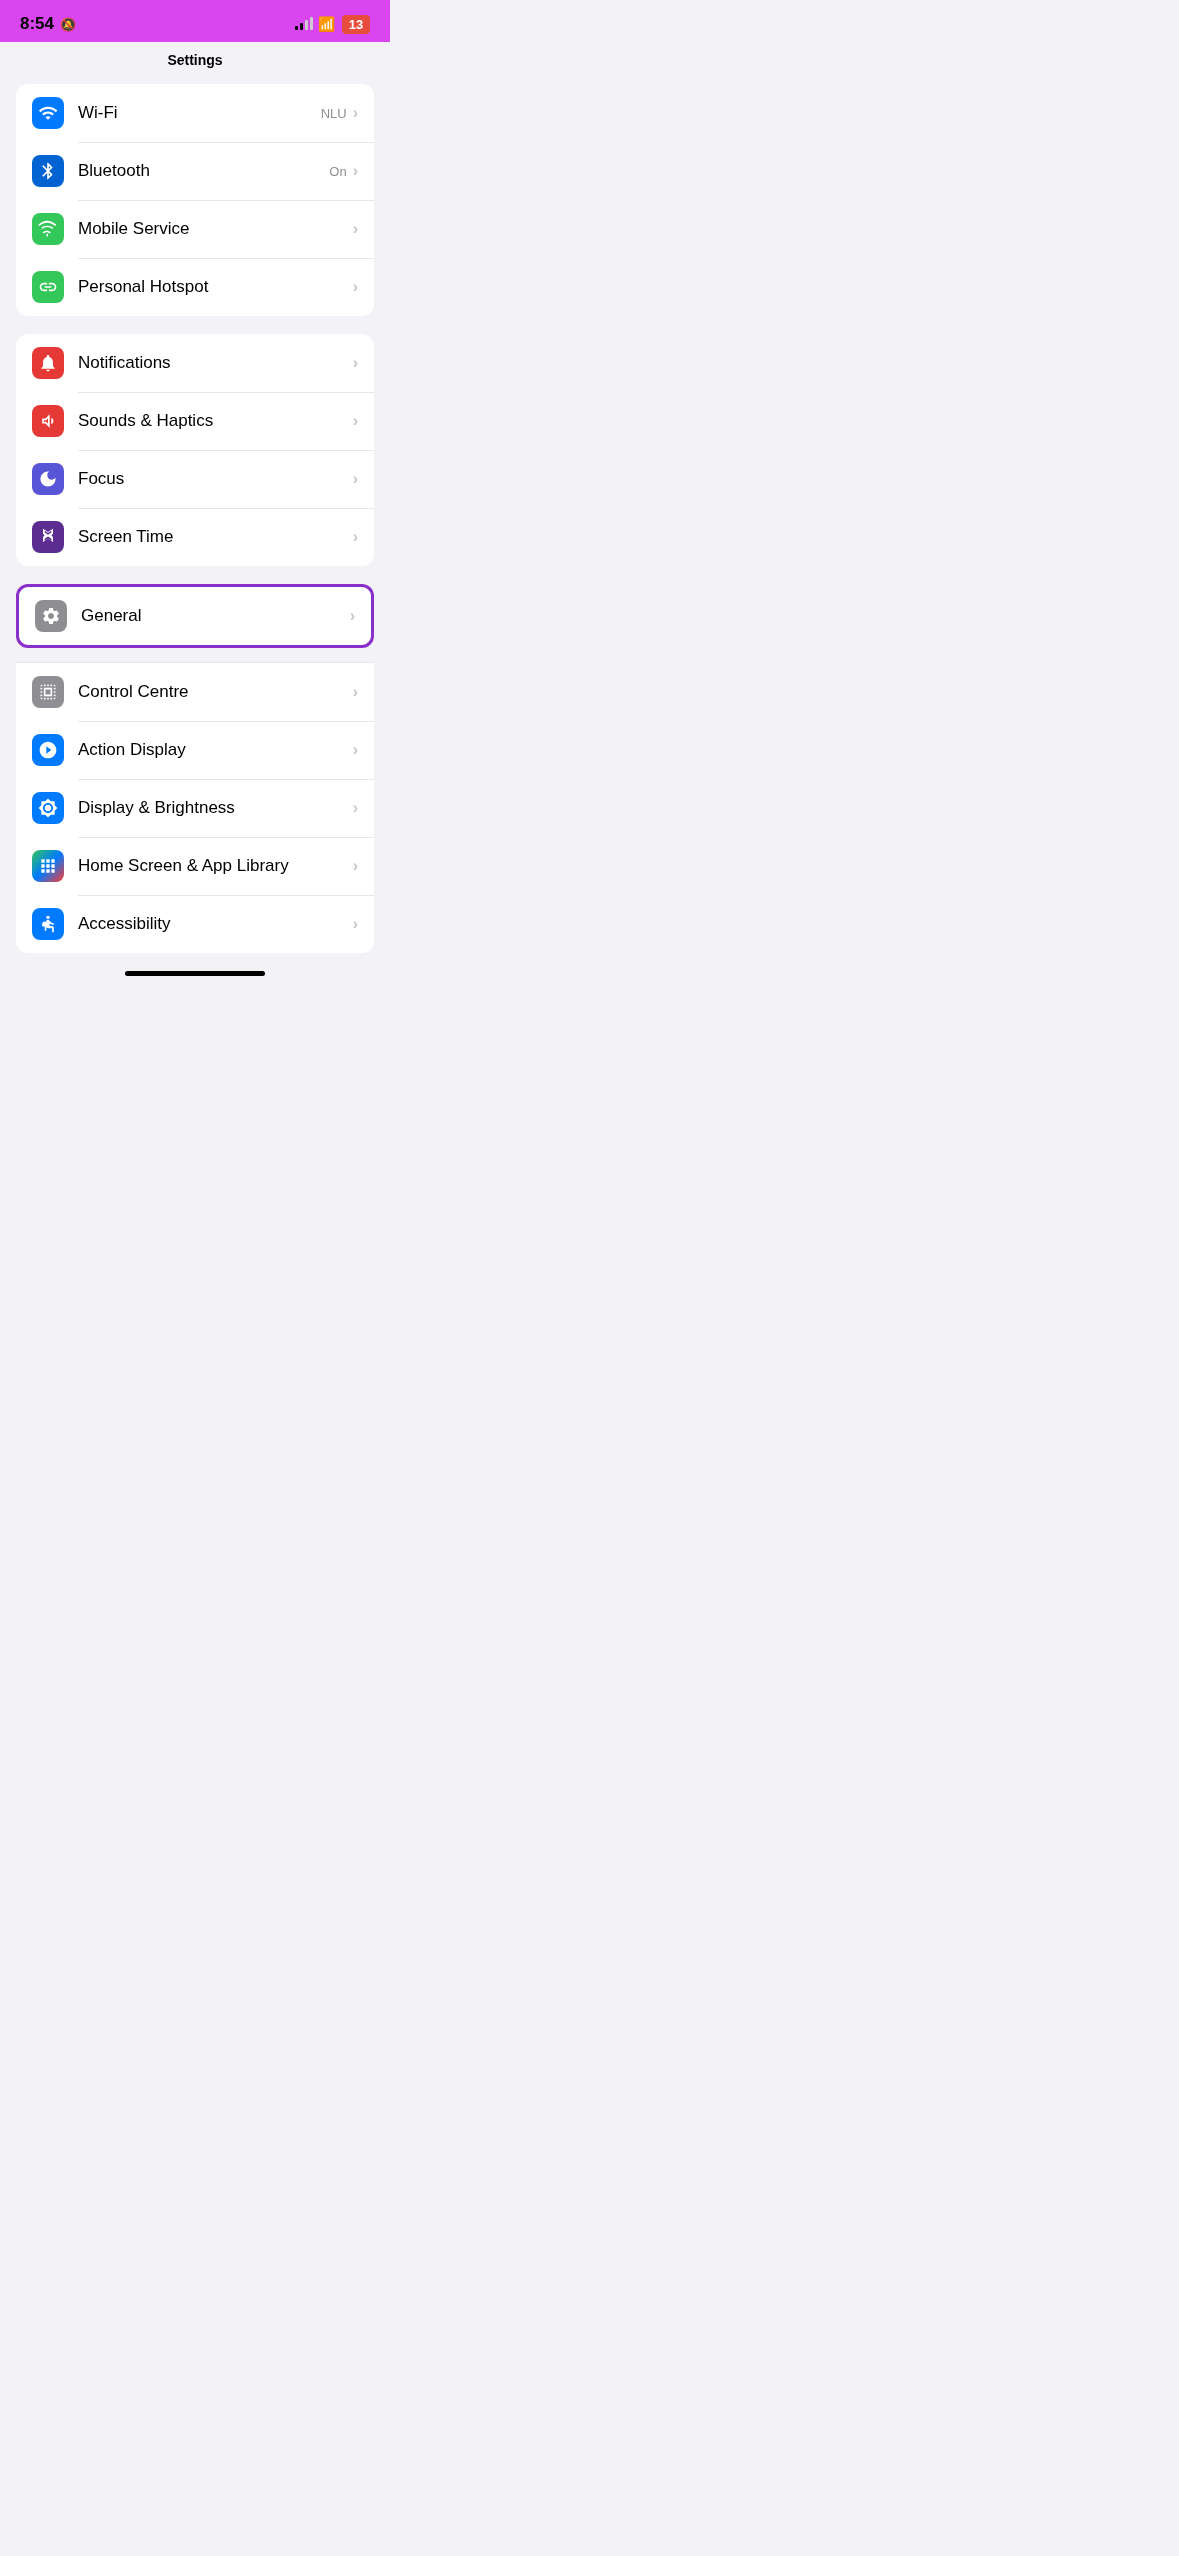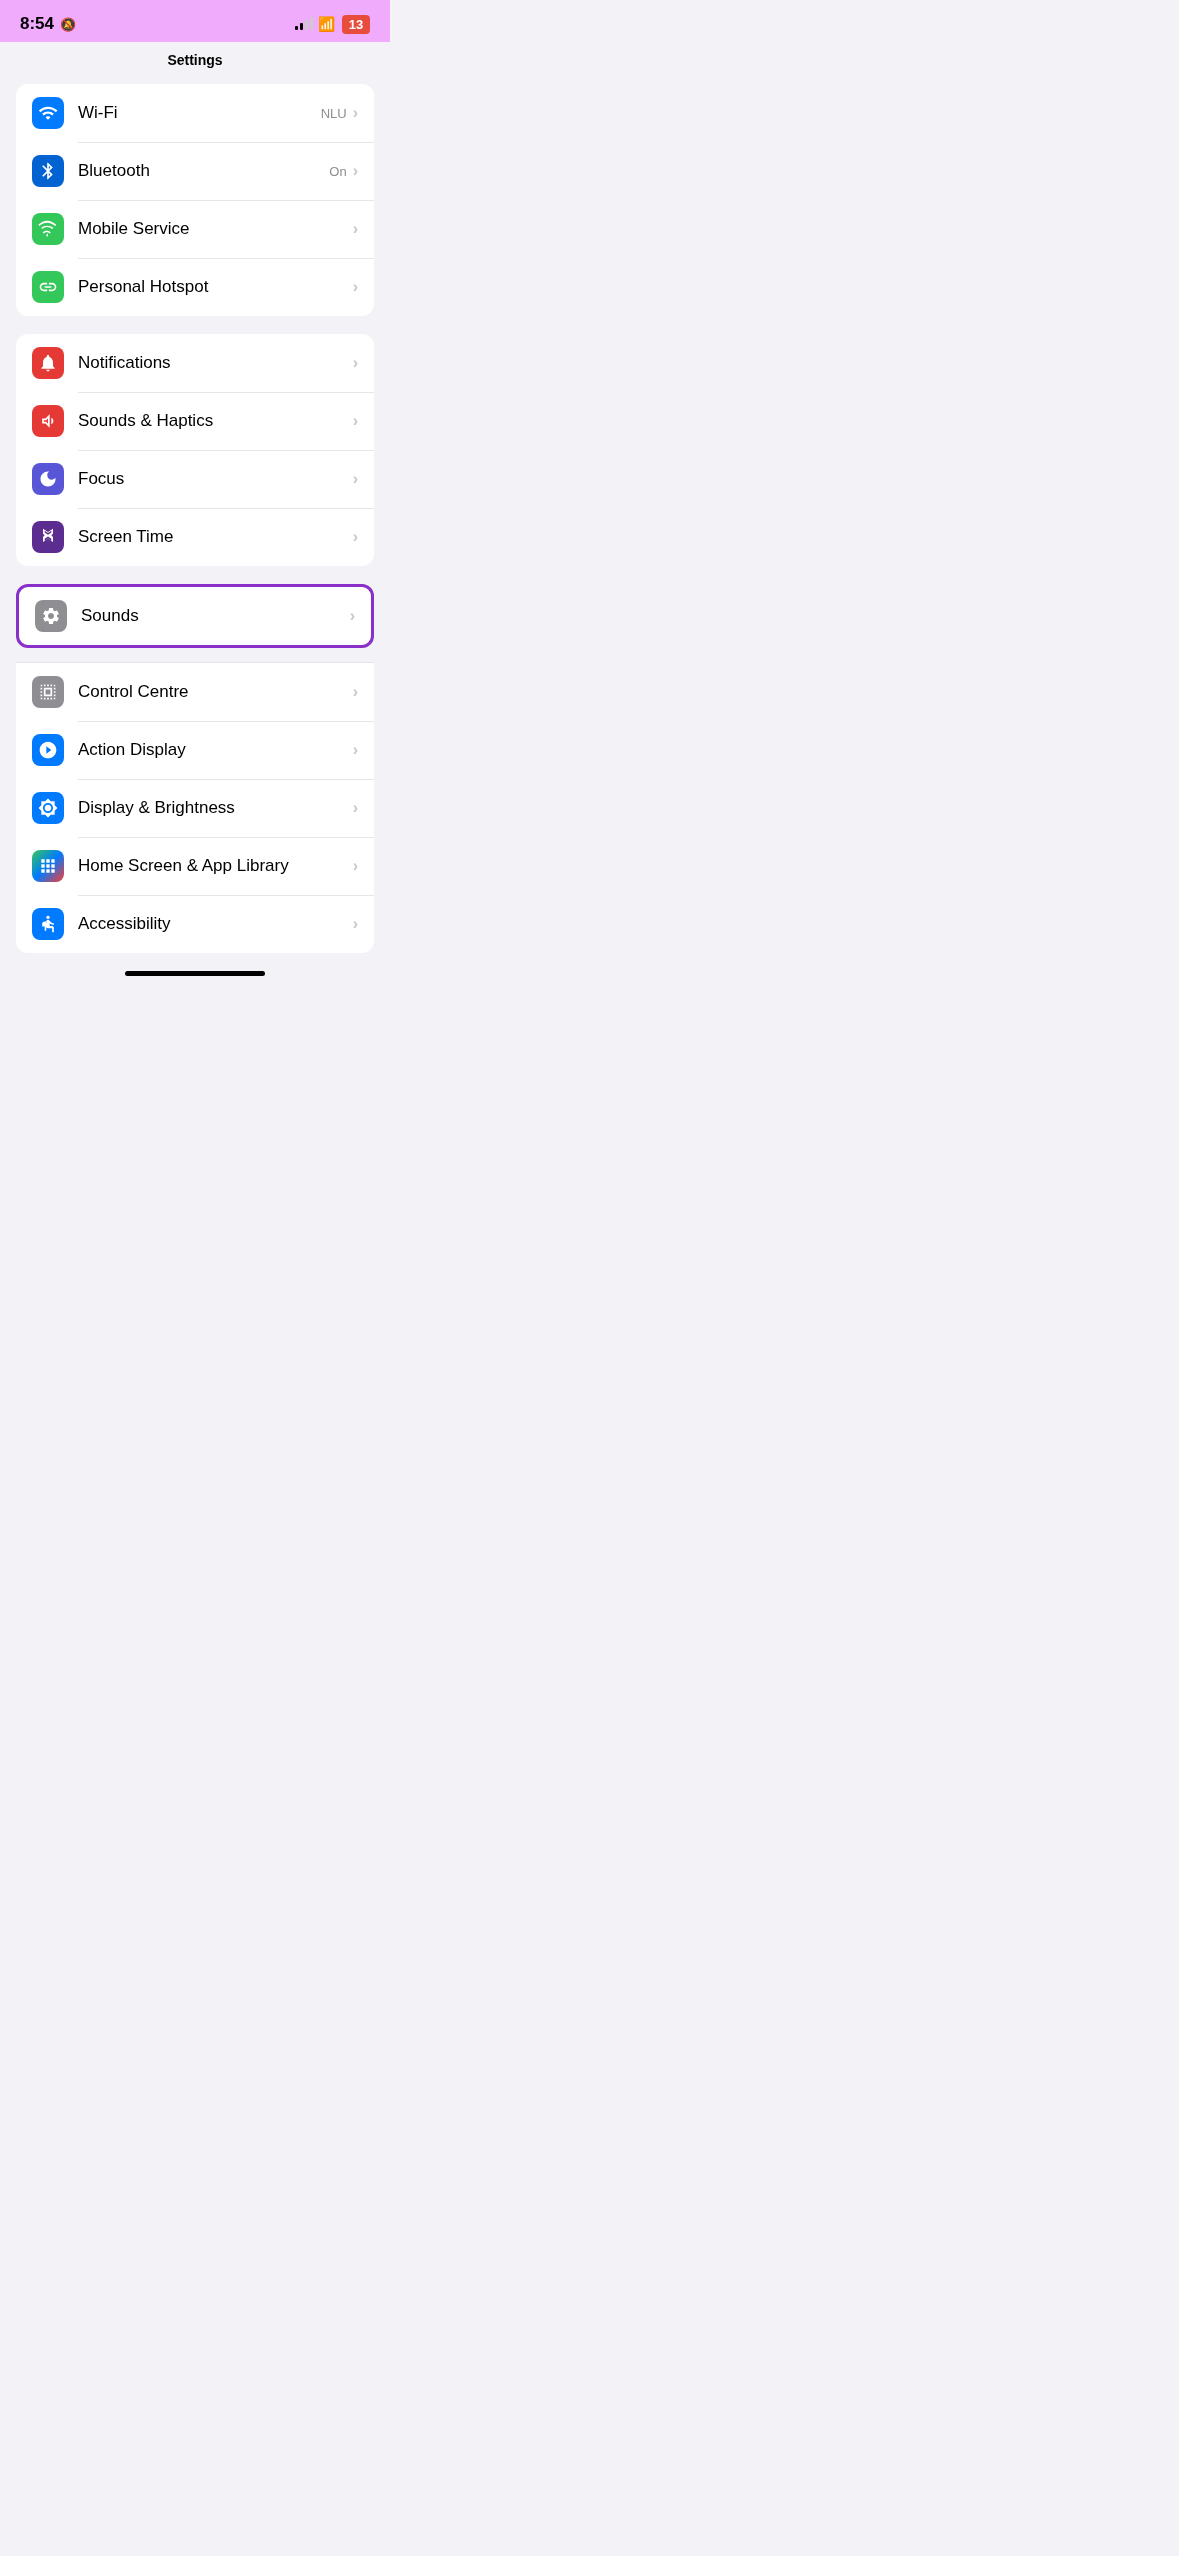--- a/index.html
+++ b/index.html
@@ -12,21 +12,21 @@
       min-height: 852px;
       overflow-x: hidden;
     }
 
     
     .status-bar {
       display: flex;
       justify-content: space-between;
       align-items: center;
       padding: 14px 20px 8px 20px;
-      background: #f0abfc;
+      background: #d946ef;
     }
 
     .status-time {
       font-size: 17px;
       font-weight: 600;
       color: #000;
       display: flex;
       align-items: center;
       gap: 6px;
     }
@@ -319,21 +319,21 @@
 
 </div>
 
 <div class="general-highlighted-row">
   <div class="settings-row">
     <div class="row-icon bg-gray">
       <svg class="icon-svg" viewBox="0 0 24 24">
           <path d="M19.14,12.94c0.04-0.3,0.06-0.61,0.06-0.94c0-0.32-0.02-0.64-0.07-0.94l2.03-1.58c0.18-0.14,0.23-0.41,0.12-0.61 l-1.92-3.32c-0.12-0.22-0.37-0.29-0.59-0.22l-2.39,0.96c-0.5-0.38-1.03-0.7-1.62-0.94L14.4,2.81c-0.04-0.24-0.24-0.41-0.48-0.41 h-3.84c-0.24,0-0.43,0.17-0.47,0.41L9.25,5.35C8.66,5.59,8.12,5.92,7.63,6.29L5.24,5.33c-0.22-0.08-0.47,0-0.59,0.22L2.74,8.87 C2.62,9.08,2.66,9.34,2.86,9.48l2.03,1.58C4.84,11.36,4.8,11.69,4.8,12s0.02,0.64,0.07,0.94l-2.03,1.58 c-0.18,0.14-0.23,0.41-0.12,0.61l1.92,3.32c0.12,0.22,0.37,0.29,0.59,0.22l2.39-0.96c0.5,0.38,1.03,0.7,1.62,0.94l0.36,2.54 c0.05,0.24,0.24,0.41,0.48,0.41h3.84c0.24,0,0.44-0.17,0.47-0.41l0.36-2.54c0.59-0.24,1.13-0.56,1.62-0.94l2.39,0.96 c0.22,0.08,0.47,0,0.59-0.22l1.92-3.32c0.12-0.22,0.07-0.47-0.12-0.61L19.14,12.94z M12,15.6c-1.98,0-3.6-1.62-3.6-3.6 s1.62-3.6,3.6-3.6s3.6,1.62,3.6,3.6S13.98,15.6,12,15.6z"></path>
         </svg>
     </div>
-    <span class="row-label">Sounds</span>
+    <span class="row-label">General</span>
     <span class="row-chevron">›</span>
   </div>
 </div>
 
 <div class="lower-group" style="margin: 14px 16px 18px 16px; border-radius: 0 0 12px 12px; background:#fff; border-top: 0.5px solid #e5e5ea;">
 
   <div class="settings-row">
     <div class="row-icon bg-gray">
       <svg class="icon-svg" viewBox="0 0 24 24">
           <path d="M3 5h2V3c-1.1 0-2 .9-2 2zm0 8h2v-2H3v2zm4 8h2v-2H7v2zM3 9h2V7H3v2zm10-6h-2v2h2V3zm6 0v2h2c0-1.1-.9-2-2-2zM5 21v-2H3c0 1.1.9 2 2 2zm-2-4h2v-2H3v2zM9 3H7v2h2V3zm2 18h2v-2h-2v2zm8-8h2v-2h-2v2zm0 8c1.1 0 2-.9 2-2h-2v2zm0-12h2V7h-2v2zm0 8h2v-2h-2v2zm-4 4h2v-2h-2v2zm0-16h2V3h-2v2zM7 17h10V7H7v10zm2-8h6v6H9V9z"></path>

